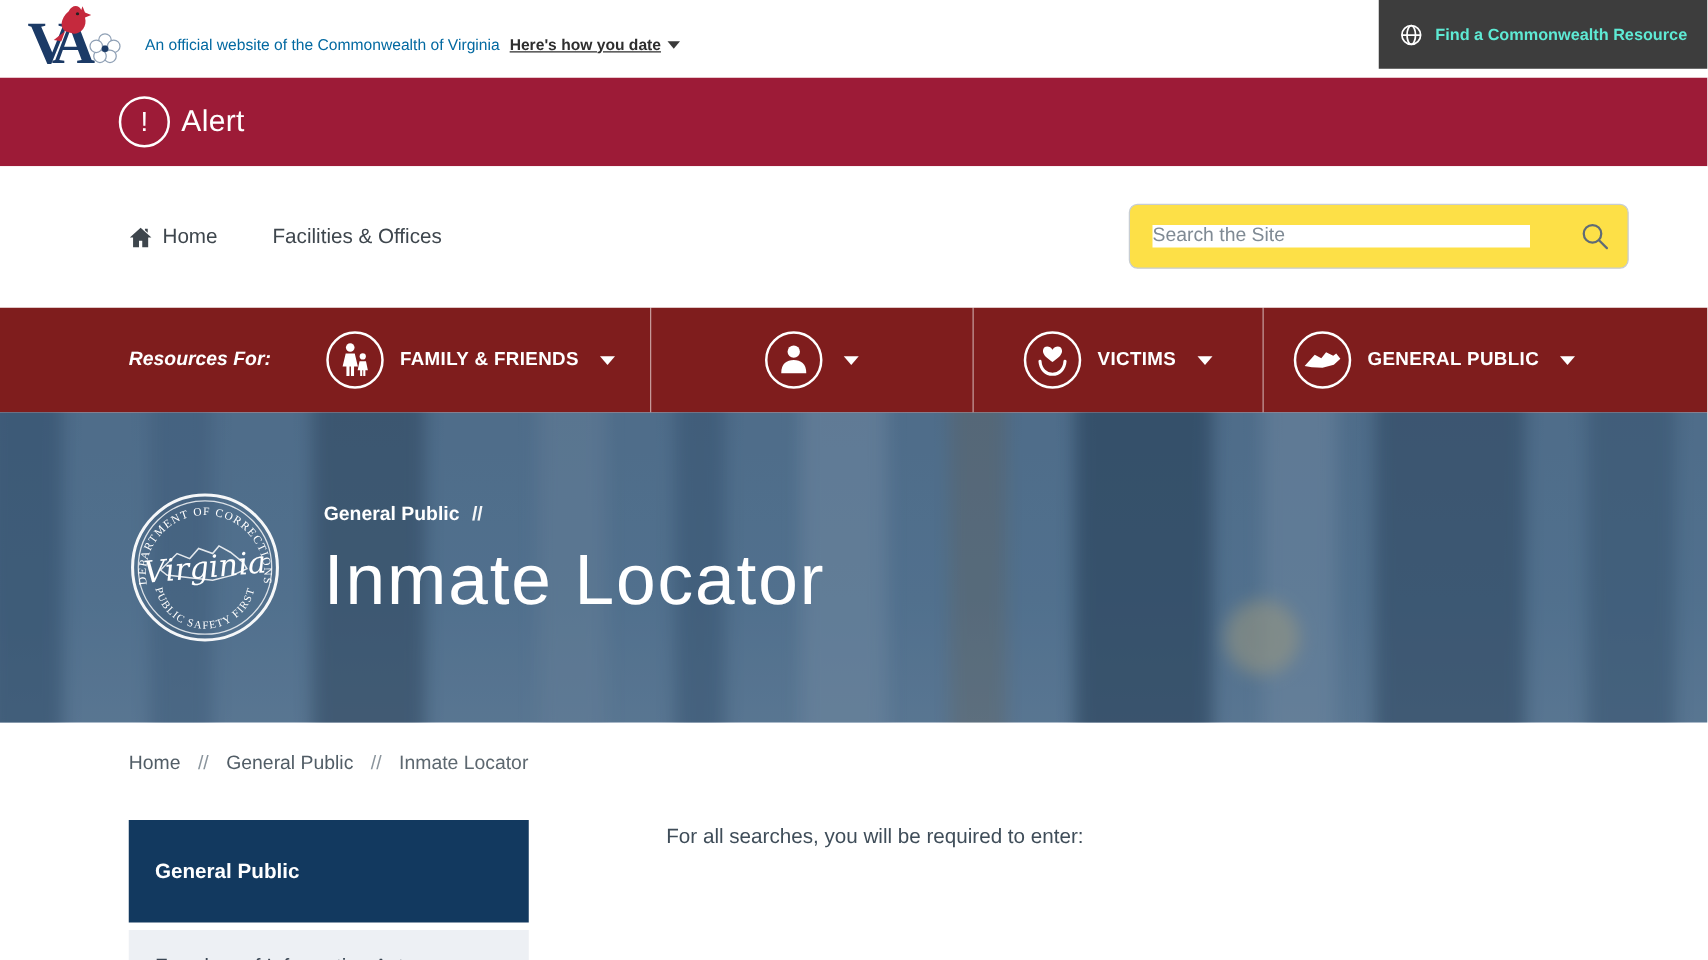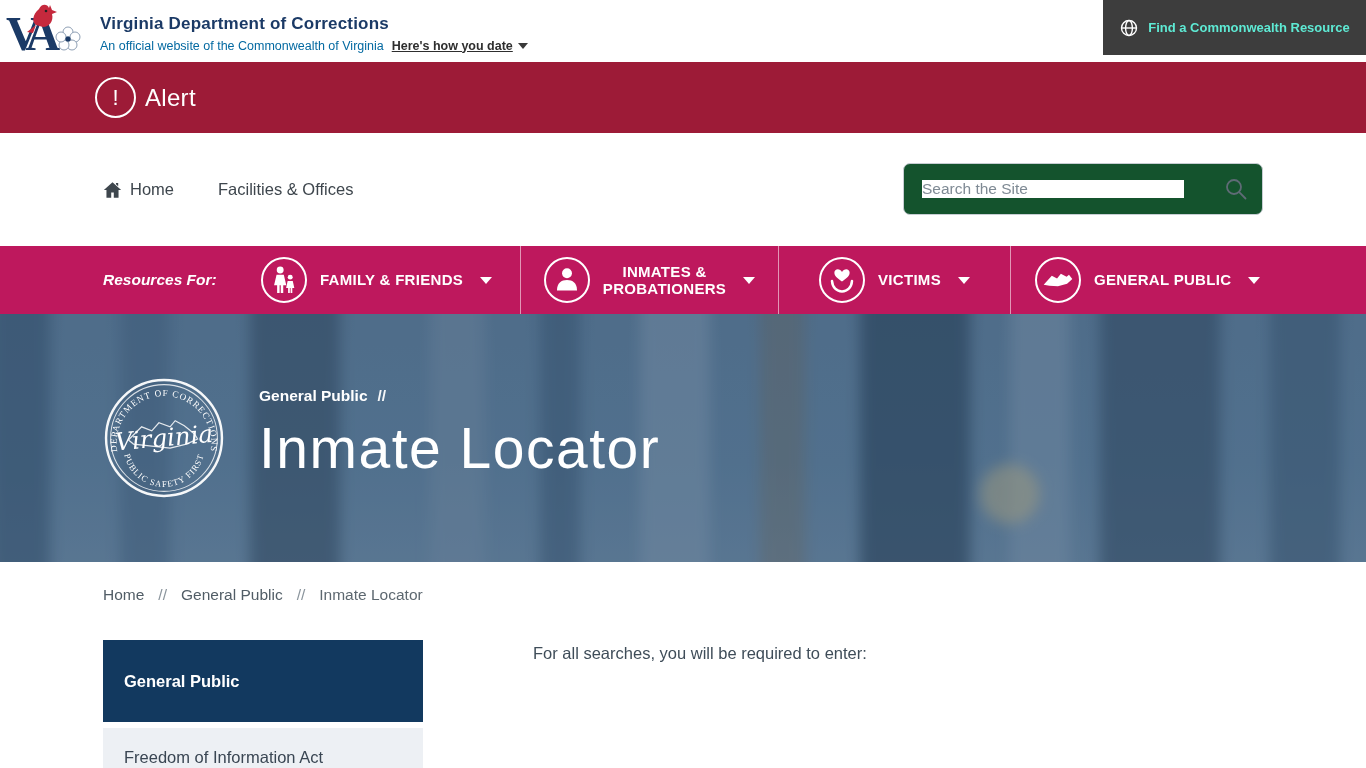--- a/index.html
+++ b/index.html
@@ -2,21 +2,21 @@
 <html><head>
 <meta charset="utf-8">
 <title>Inmate Locator</title>
 <style>
   * { margin:0; padding:0; box-sizing:border-box; }
   html,body { width:1366px; height:768px; overflow:hidden; background:#fff;
               font-family:"Liberation Sans", sans-serif; }
 
   
   .utility-header { position:relative; height:62px; background:#fff; display:flex; align-items:center; }
-  .logo-wrap { margin-left:6px; width:88px; height:56px; flex:0 0 auto; }
+  .logo-wrap { margin-left:22px; width:88px; height:56px; flex:0 0 auto; }
   .agency-block { margin-left:6px; padding-top:4px; }
   .agency-title { font-size:17px; font-weight:bold; color:#1b3a66; letter-spacing:.2px; }
   .official-row { display:flex; align-items:center; margin-top:5px; gap:8px; }
   .official-text { font-size:12.5px; color:#0369a1; }
   .hyk-link { font-size:12.5px; font-weight:bold; color:#2e2e2e; text-decoration:underline; cursor:pointer; display:flex; align-items:center; gap:5px; }
   .chev-dn { width:0; height:0; border-left:5px solid transparent; border-right:5px solid transparent; border-top:6px solid #3a3a3a; }
   .cw-resource { position:absolute; top:0; right:0; width:263px; height:55px; background:#3d3d3d;
                  display:flex; align-items:center; justify-content:center; gap:9px; cursor:pointer; }
   .cw-resource span { color:#5eead4; font-size:13px; font-weight:bold; }
 
@@ -27,29 +27,29 @@
   .alert-label { color:#fff; font-size:24px; font-weight:300; margin-left:9px; letter-spacing:.3px; }
   .alert-msg { color:#fff; font-size:14px; font-weight:bold; margin-left:43px; letter-spacing:.2px; }
   .alert-msg .vlink { text-decoration:underline; cursor:pointer; }
 
   
   .main-nav { height:113px; background:#fff; display:flex; align-items:center; position:relative; }
   .nav-left { display:flex; align-items:center; margin-left:103px; gap:44px; }
   .nav-link { display:flex; align-items:center; gap:8px; font-size:16.5px; color:#3e464d; cursor:pointer; text-decoration:none; }
   .nav-group { display:flex; align-items:center; margin-left:72px; gap:32px; }
   .nav-dots { border-left:2px dotted #b4bcc4; height:24px; }
-  .search-wrap { position:absolute; left:903px; top:30px; width:360px; height:52px; border:1px solid #c7cdd3;
-                 border-radius:7px; display:flex; align-items:center; background:#14532d;gap:40px; }
+  .search-wrap { position:absolute; left:903px; top:30px; width:400px; height:52px; border:1px solid #c7cdd3;
+                 border-radius:7px; display:flex; align-items:center; background:#fde047;gap:40px; }
   .search-wrap input { border:none; outline:none; flex:1; margin-left:18px; font-size:15.5px; color:#333;
                        font-family:"Liberation Sans", sans-serif; }
   .search-wrap input::placeholder { color:#7f8a94; }
   .search-icon-btn { margin-right:14px; cursor:pointer; display:flex; }
 
   
-  .resources-bar { height:68px; background:#be185d; display:flex; align-items:stretch; }
+  .resources-bar { height:84px; background:#7f1d1d; display:flex; align-items:stretch; }
   .res-label { display:flex; align-items:center; margin-left:103px; width:130px; flex:0 0 auto;
                color:#fff; font-size:15.5px; font-weight:bold; font-style:italic; }
   .res-cell { display:flex; align-items:center; justify-content:center; gap:13px; cursor:pointer; }
   .res-cell + .res-cell { border-left:1px solid rgba(255,255,255,.55); }
   .cell-1 { width:287px; border-left:none !important; }
   .cell-2 { width:258px; }
   .cell-3 { width:232px; }
   .cell-4 { width:356px; justify-content:flex-start; padding-left:24px; }
   .res-icon { width:46px; height:46px; border:2px solid #fff; border-radius:50%; flex:0 0 auto;
               display:flex; align-items:center; justify-content:center; }
@@ -101,21 +101,20 @@
             <circle cx="7" cy="-2" r="5"></circle>
             <circle cx="4" cy="6" r="5"></circle>
           <circle cx="-4" cy="6" r="5"></circle>
             <circle cx="-7" cy="-2" r="5"></circle>
         </g>
         <circle cx="0" cy="0" r="2.6" fill="#1b3a66"></circle>
       </g>
     </svg>
   </div>
   <div class="agency-block">
-    <div class="agency-title">Virginia Department of Corrections</div>
     <div class="official-row">
       <span class="official-text">An official website of the Commonwealth of Virginia</span>
       <span class="hyk-link">
         <span>Here's how you date</span>
         <span class="chev-dn"></span>
       </span>
     </div>
   </div>
   <div class="cw-resource">
     <svg width="20" height="20" viewBox="0 0 20 20">
@@ -173,21 +172,20 @@
     <span class="caret"></span>
   </div>
 
   <div class="res-cell cell-2">
     <span class="res-icon">
       <svg width="44" height="44" viewBox="0 0 44 44" fill="#fff">
         <circle cx="22" cy="15" r="5.2"></circle>
         <path d="M11.5,33 c0,-8 4.6,-11 10.5,-11 c5.9,0 10.5,3 10.5,11 z"></path>
       </svg>
     </span>
-    <span class="res-text"><span>INMATES &amp;</span><span style="display:block">PROBATIONERS</span></span>
     <span class="caret"></span>
   </div>
 
   <div class="res-cell cell-3">
     <span class="res-icon">
       <svg width="44" height="44" viewBox="0 0 44 44">
         <path fill="#fff" d="M22,13.5 c2.2,-4 8,-3.6 8,1 c0,4 -5,7 -8,9.2 c-3,-2.2 -8,-5.2 -8,-9.2 c0,-4.6 5.8,-5 8,-1 z"></path>
         <path fill="none" stroke="#fff" stroke-width="2.6" stroke-linecap="round" d="M11.5,23 c0.5,7 5,11 10.5,11 c5.5,0 10,-4 10.5,-11"></path>
       </svg>
     </span>

